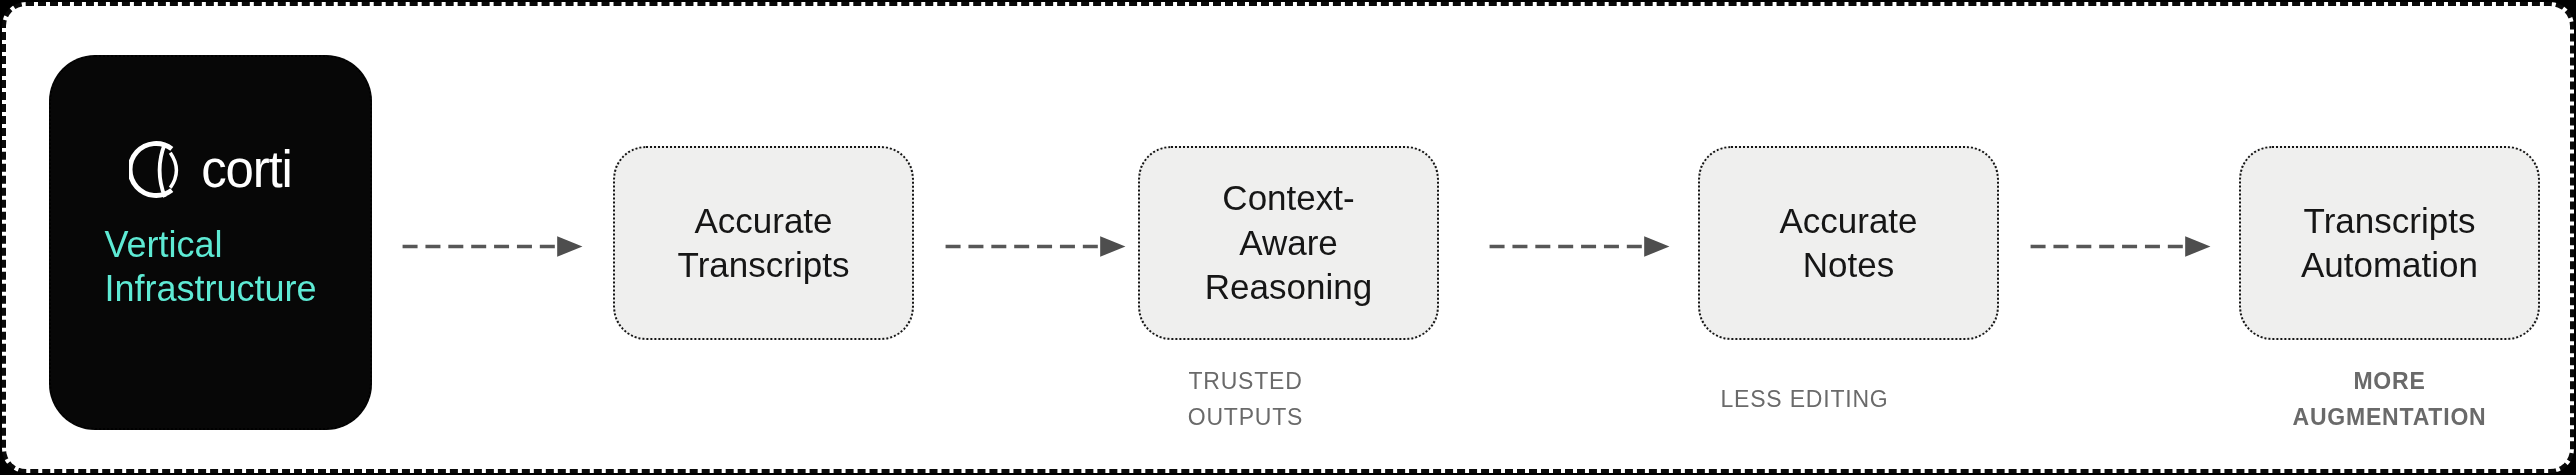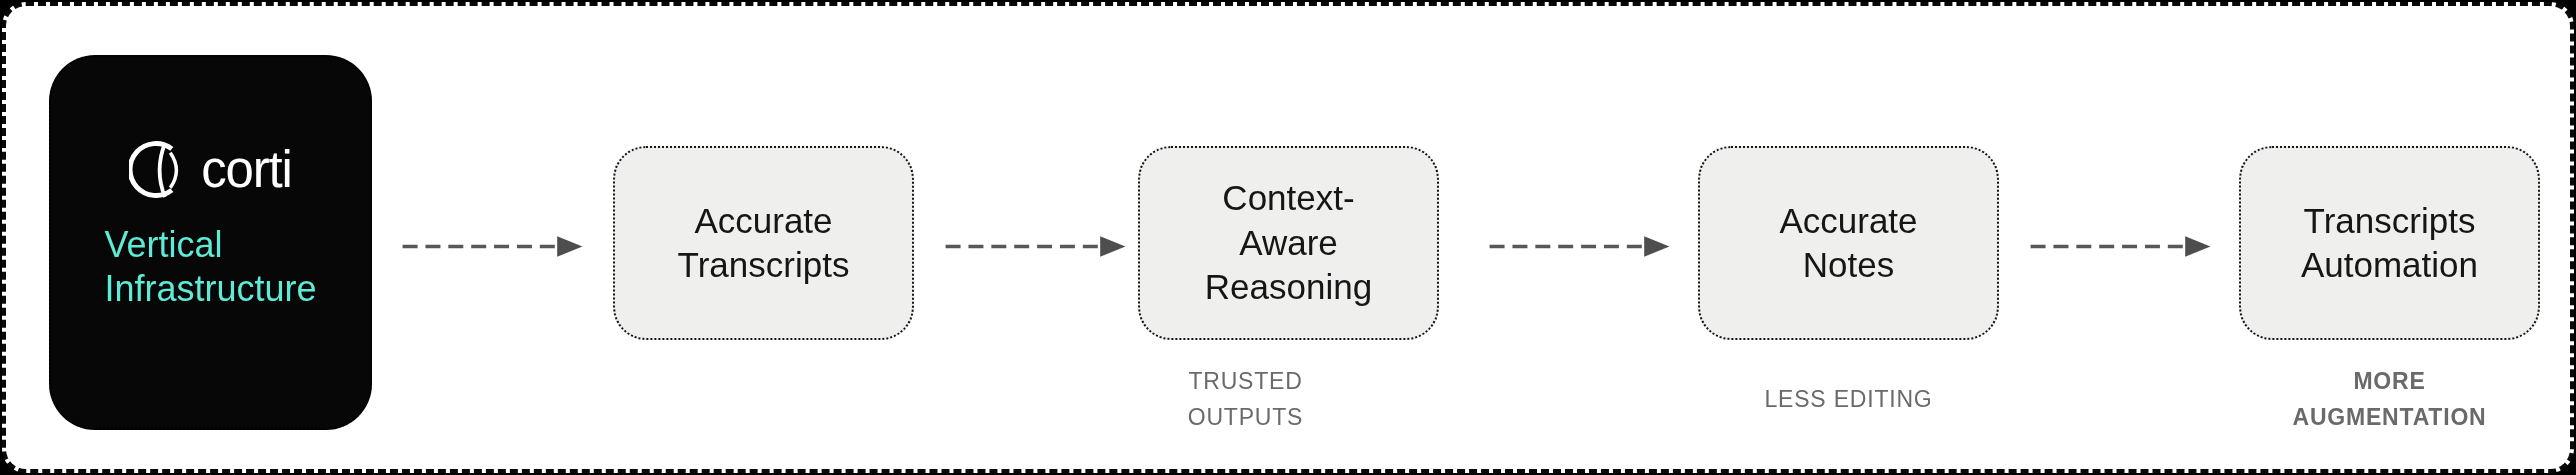--- a/index.html
+++ b/index.html
@@ -89,21 +89,21 @@
     align-items: center;
     justify-content: center;
     text-align: center;
     color: #6a6a6a;
     font-size: 23px;
     letter-spacing: 0.8px;
     line-height: 1.55;
     white-space: pre-line;
   }
   .cap-2 { left: 1095px; }
-  .cap-3 { left: 1698px; }
+  .cap-3 { left: 1654px; }
   .cap-4 { left: 2239px; font-weight: bold; }
   
   .flow-arrow {
     position: absolute;
     top: 229px;
     width: 183px; height: 35px;
   }
   .arrow-1 { left: 401px; }
   .arrow-2 { left: 944px; }
   .arrow-3 { left: 1488px; }

